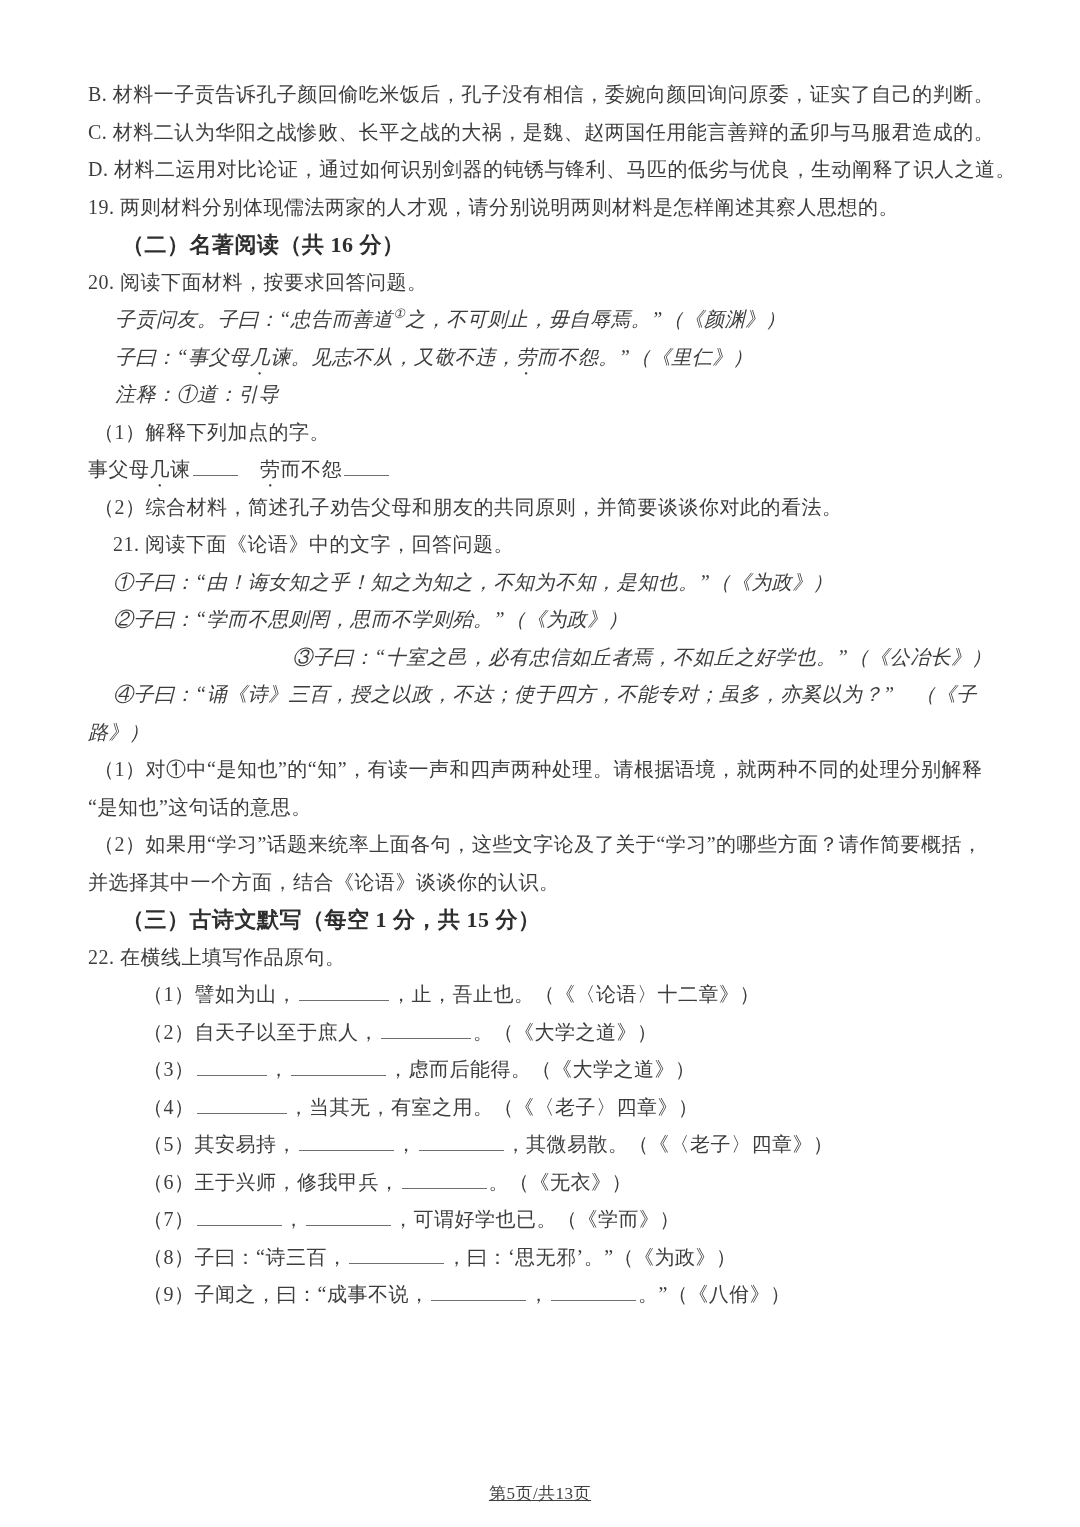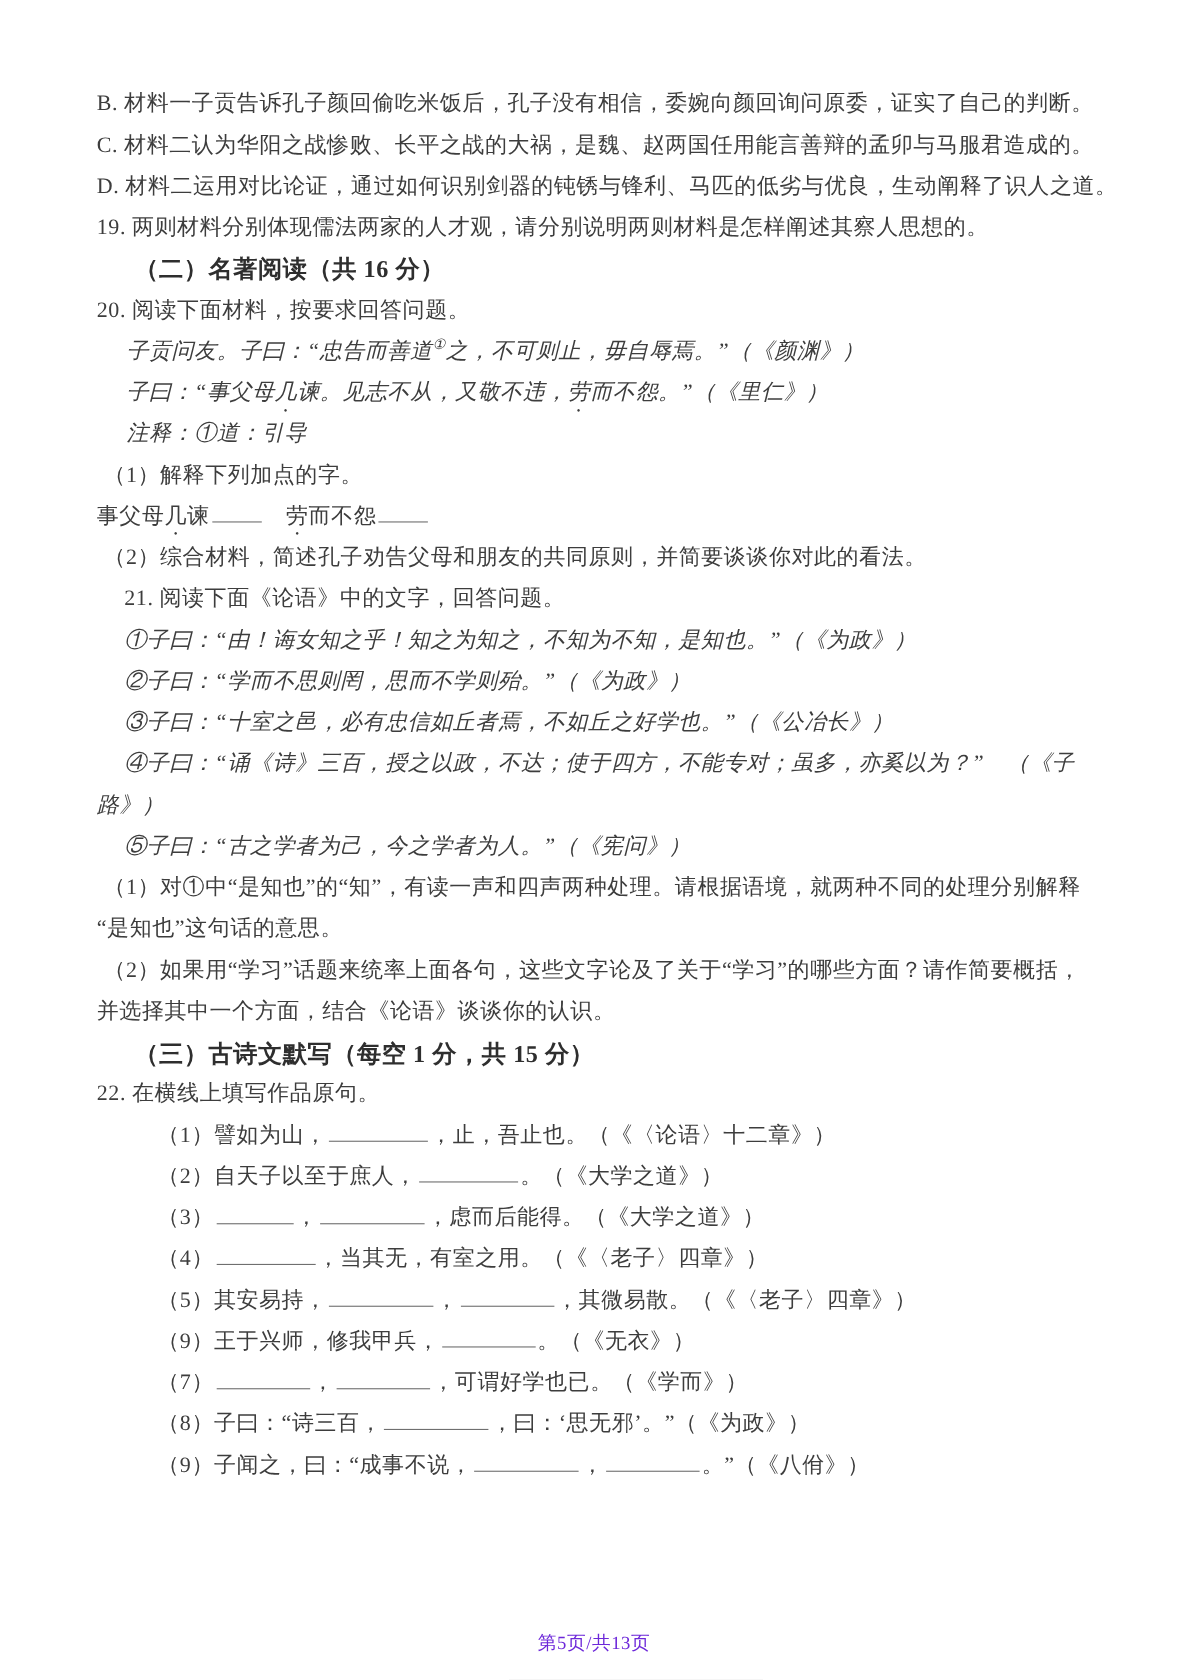--- a/index.html
+++ b/index.html
@@ -51,22 +51,23 @@
     font-size:0.65em;
     vertical-align:super;
     line-height:0;
   }
   .footer{
     position:absolute;
     left:0;right:0;
     bottom:22px;
     text-align:center;
     font-size:17px;
-    color:#6d28d9;
+    color:#404040;
     letter-spacing:0.5px;
+    text-decoration:underline;
   }
 </style>
 </head>
 <body>
 
 <div class="page">
   <div class="content" id="doc">
       <div class="line"><span>B. 材料一子贡告诉孔子颜回偷吃米饭后，孔子没有相信，委婉向颜回询问原委，证实了自己的判断。</span></div>
       <div class="line"><span>C. 材料二认为华阳之战惨败、长平之战的大祸，是魏、赵两国任用能言善辩的孟卯与马服君造成的。</span></div>
       <div class="line"><span>D. 材料二运用对比论证，通过如何识别剑器的钝锈与锋利、马匹的低劣与优良，生动阐释了识人之道。</span></div>
@@ -75,34 +76,33 @@
       <div class="line"><span>20. 阅读下面材料，按要求回答问题。</span></div>
       <div class="line quote" style="padding-left: 27px;"><span>子贡问友。子曰：“忠告而善道</span><span class="sup">①</span><span>之，不可则止，毋自辱焉。”（《颜渊》）</span></div>
       <div class="line quote" style="padding-left: 27px;"><span>子曰：“事父母</span><span class="em">几</span><span>谏。见志不从，又敬不违，</span><span class="em">劳</span><span>而不怨。”（《里仁》）</span></div>
       <div class="line quote" style="padding-left: 27px;"><span>注释：①道：引导</span></div>
       <div class="line" style="padding-left: 6px;"><span>（1）解释下列加点的字。</span></div>
       <div class="line"><span>事父母</span><span class="em">几</span><span>谏</span><span class="blank" style="width: 45px;"></span><span>　</span><span class="em">劳</span><span>而不怨</span><span class="blank" style="width: 45px;"></span></div>
       <div class="line" style="padding-left: 6px;"><span>（2）综合材料，简述孔子劝告父母和朋友的共同原则，并简要谈谈你对此的看法。</span></div>
       <div class="line" style="padding-left: 25px;"><span>21. 阅读下面《论语》中的文字，回答问题。</span></div>
       <div class="line quote" style="padding-left: 25px;"><span>①子曰：“由！诲女知之乎！知之为知之，不知为不知，</span><span class="u">是知也</span><span>。”（《为政》）</span></div>
       <div class="line quote" style="padding-left: 25px;"><span>②子曰：“学而不思则罔，思而不学则殆。”（《为政》）</span></div>
-      <div class="line quote" style="padding-left: 25px;"><span>③子曰：“十室之邑，必有忠信如丘者焉，不如丘之好学也。”（《公冶长》）</span></div>
+      <div class="line quote" style="padding-left: 25px; text-align: right;"><span>③子曰：“十室之邑，必有忠信如丘者焉，不如丘之好学也。”（《公冶长》）</span></div>
       <div class="line quote" style="padding-left: 25px;"><span>④子曰：“诵《诗》三百，授之以政，不达；使于四方，不能专对；虽多，亦奚以为？”　（《子</span></div>
       <div class="line quote"><span>路》）</span></div>
-      <div class="line quote" style="padding-left: 25px;"><span>⑤子曰：“古之学者为己，今之学者为人。”（《宪问》）</span></div>
       <div class="line" style="padding-left: 6px;"><span>（1）对①中“是知也”的“知”，有读一声和四声两种处理。请根据语境，就两种不同的处理分别解释</span></div>
       <div class="line"><span>“是知也”这句话的意思。</span></div>
       <div class="line" style="padding-left: 6px;"><span>（2）如果用“学习”话题来统率上面各句，这些文字论及了关于“学习”的哪些方面？请作简要概括，</span></div>
       <div class="line"><span>并选择其中一个方面，结合《论语》谈谈你的认识。</span></div>
       <div class="line h2" style="padding-left: 34px;"><span>（三）古诗文默写（每空 1 分，共 15 分）</span></div>
       <div class="line"><span>22. 在横线上填写作品原句。</span></div>
       <div class="line" style="padding-left: 55px;"><span>（1）譬如为山，</span><span class="blank" style="width: 90px;"></span><span>，止，吾止也。（《〈论语〉十二章》）</span></div>
       <div class="line" style="padding-left: 55px;"><span>（2）自天子以至于庶人，</span><span class="blank" style="width: 90px;"></span><span>。（《大学之道》）</span></div>
       <div class="line" style="padding-left: 55px;"><span>（3）</span><span class="blank" style="width: 70px;"></span><span>，</span><span class="blank" style="width: 95px;"></span><span>，虑而后能得。（《大学之道》）</span></div>
       <div class="line" style="padding-left: 55px;"><span>（4）</span><span class="blank" style="width: 90px;"></span><span>，当其无，有室之用。（《〈老子〉四章》）</span></div>
       <div class="line" style="padding-left: 55px;"><span>（5）其安易持，</span><span class="blank" style="width: 95px;"></span><span>，</span><span class="blank" style="width: 85px;"></span><span>，其微易散。（《〈老子〉四章》）</span></div>
-      <div class="line" style="padding-left: 55px;"><span>（9）王于兴师，修我甲兵，</span><span class="blank" style="width: 85px;"></span><span>。（《无衣》）</span></div>
+      <div class="line" style="padding-left: 55px;"><span>（6）王于兴师，修我甲兵，</span><span class="blank" style="width: 85px;"></span><span>。（《无衣》）</span></div>
       <div class="line" style="padding-left: 55px;"><span>（7）</span><span class="blank" style="width: 85px;"></span><span>，</span><span class="blank" style="width: 85px;"></span><span>，可谓好学也已。（《学而》）</span></div>
       <div class="line" style="padding-left: 55px;"><span>（8）子曰：“诗三百，</span><span class="blank" style="width: 95px;"></span><span>，曰：‘思无邪’。”（《为政》）</span></div>
       <div class="line" style="padding-left: 55px;"><span>（9）子闻之，曰：“成事不说，</span><span class="blank" style="width: 95px;"></span><span>，</span><span class="blank" style="width: 85px;"></span><span>。”（《八佾》）</span></div>
     </div>
   <div class="footer">第5页/共13页</div>
 </div>
 
 </body></html>

